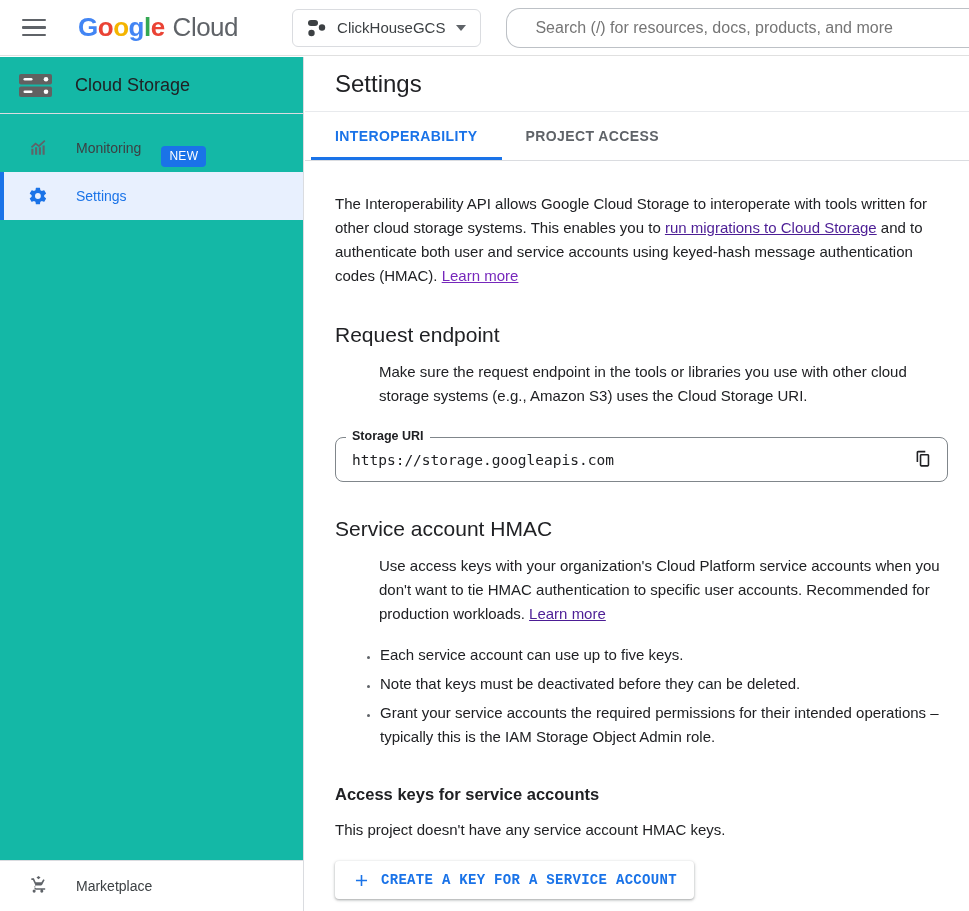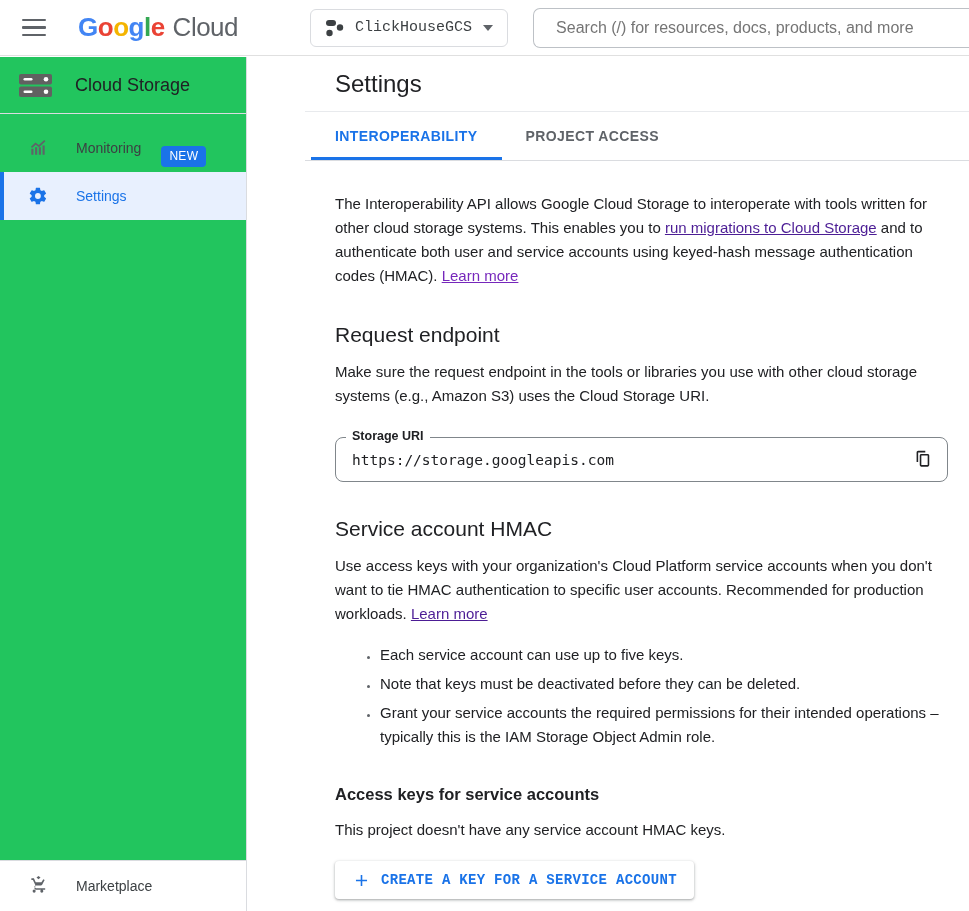--- a/index.html
+++ b/index.html
@@ -11,28 +11,28 @@
   }
 
   
   .topbar { height:56px; display:flex; align-items:center; padding-left:14px; border-bottom:1px solid #e0e0e0; background:#fff; }
   .menu-btn { width:40px; height:40px; border:none; background:none; display:flex; flex-direction:column; justify-content:center; align-items:center; gap:5px; cursor:pointer; padding:0; }
   .menu-btn span { display:block; width:24px; height:2.5px; background:#5f6368; border-radius:1px; }
   .logo { margin-left:24px; font-size:26px; letter-spacing:-0.5px; white-space:nowrap; display:flex; align-items:baseline; }
   .logo .lg { font-weight:700; }
   .lg-blue { color:#4285F4; } .lg-red { color:#EA4335; } .lg-yellow { color:#F4B400; } .lg-green { color:#34A853; }
   .logo .cloud { color:#5f6368; margin-left:8px; font-weight:400; }
-  .project-btn { margin-left:72px; height:38px; display:flex; align-items:center; gap:11px; padding:0 14px; background:#fff; border:1px solid #dadce0; border-radius:6px; cursor:pointer;font-family:Liberation Mono, monospace; }
+  .project-btn { margin-left:54px; height:38px; display:flex; align-items:center; gap:11px; padding:0 14px; background:#fff; border:1px solid #dadce0; border-radius:6px; cursor:pointer; }
   .project-btn .plabel { font-size:15px; color:#3c4043; }
   .caret { width:0; height:0; border-left:5px solid transparent; border-right:5px solid transparent; border-top:6px solid #5f6368; margin-top:1px; }
-  .search-input { flex:1; margin-left:25px; height:40px; border:1px solid #bdc1c6; border-radius:7px; padding:0 22px; font-size:16px; color:#3c4043; font-family:"Liberation Sans",sans-serif; outline:none; min-width:0; border-right:none; border-top-right-radius:0; border-bottom-right-radius:0; }
+  .search-input { flex:1; margin-left:25px; height:40px; border:1px solid #bdc1c6; border-radius:14px; padding:0 28px; font-size:16px; color:#3c4043; font-family:"Liberation Sans",sans-serif; outline:none; min-width:0; border-right:none; border-top-right-radius:0; border-bottom-right-radius:0; }
   .search-input::placeholder { color:#757575; opacity:1; }
 
   
-  .sidebar { position:absolute; top:57px; left:0; bottom:0; width:247px; background:#22c55e; border-right:1px solid #dadce0; }
+  .sidebar { position:absolute; top:57px; left:0; bottom:0; width:304px; background:#14b8a6; border-right:1px solid #dadce0; }
   .sidebar-header { height:57px; display:flex; align-items:center; padding-left:17px; gap:21px; border-bottom:1px solid #dadce0; }
   .sidebar-header .ptitle { font-size:18px; color:#202124; }
   .nav { padding-top:10px; }
   .nav-item { position:relative; height:48px; display:flex; align-items:center; padding-left:28px; gap:28px; font-size:14px; color:#3c4043; cursor:pointer; }
   .nav-item .nicon { width:20px; height:20px; display:flex; align-items:center; justify-content:center; flex:none; }
   .nav-item.active { background:#e8f0fe; color:#1a73e8; }
   .nav-item.active::before { content:""; position:absolute; left:0; top:0; bottom:0; width:4px; background:#1a73e8; }
   .badge { margin-left:12px; background:#1a73e8; color:#fff; font-size:12px; padding:3px 8px 4px; border-radius:4px; letter-spacing:0.3px;margin-top:16px; }
   .sidebar-footer { position:absolute; left:0; right:0; bottom:0; height:51px; border-top:1px solid #dadce0; display:flex; align-items:center; padding-left:28px; gap:28px; font-size:14px; color:#3c4043; cursor:pointer; background:#fff; }
 
@@ -43,21 +43,21 @@
   .tabs { display:flex; height:49px; border-bottom:1px solid #dadce0; padding-left:6px; }
   .tab { display:flex; align-items:center; padding:3px 24px 0; font-size:14px; font-weight:700; letter-spacing:0.4px; color:#5f6368; border:none; background:none; cursor:pointer; border-bottom:3px solid transparent; }
   .tab.active { color:#1a73e8; border-bottom-color:#1a73e8; }
 
   .content { padding:0 21px 0 30px; }
   .body-text { font-size:15px; line-height:24px; color:#202124; margin:0; }
   .intro { margin-top:31px; }
   a.link { color:#4c1d95; text-decoration:underline; cursor:pointer; }
   a.link.visited { color:#7627bb; }
   h2.section-h { font-size:21px; font-weight:400; color:#202124; margin:35px 0 0; }
-  .section-body { margin-top:13px; }
+  .section-body { margin-top:13px;margin-left:44px; }
 
   .uri-field { position:relative; margin-top:29px; height:45px; border:1px solid #80868b; border-radius:8px; display:flex; align-items:center; background:#fff; }
   .uri-label { position:absolute; top:-9px; left:10px; background:#fff; padding:0 6px; font-size:12.5px; font-weight:700; color:#202124; }
   .uri-input { flex:1; border:none; outline:none; background:transparent; padding:0 0 0 16px; font-family:"DejaVu Sans Mono", monospace; font-size:14.5px; color:#202124; min-width:0; }
   .copy-btn { width:38px; height:38px; margin-right:4px; border:none; background:none; display:flex; align-items:center; justify-content:center; cursor:pointer; border-radius:50%; flex:none; }
 
   .hmac-h { margin-top:52px; }
   ul.hmac-list { margin:17px 0 0; padding-left:45px; }
   ul.hmac-list li { font-size:15px; line-height:24px; margin:5px 0; }
   ul.hmac-list li::marker { color:#5f6368; font-size:11px; }

